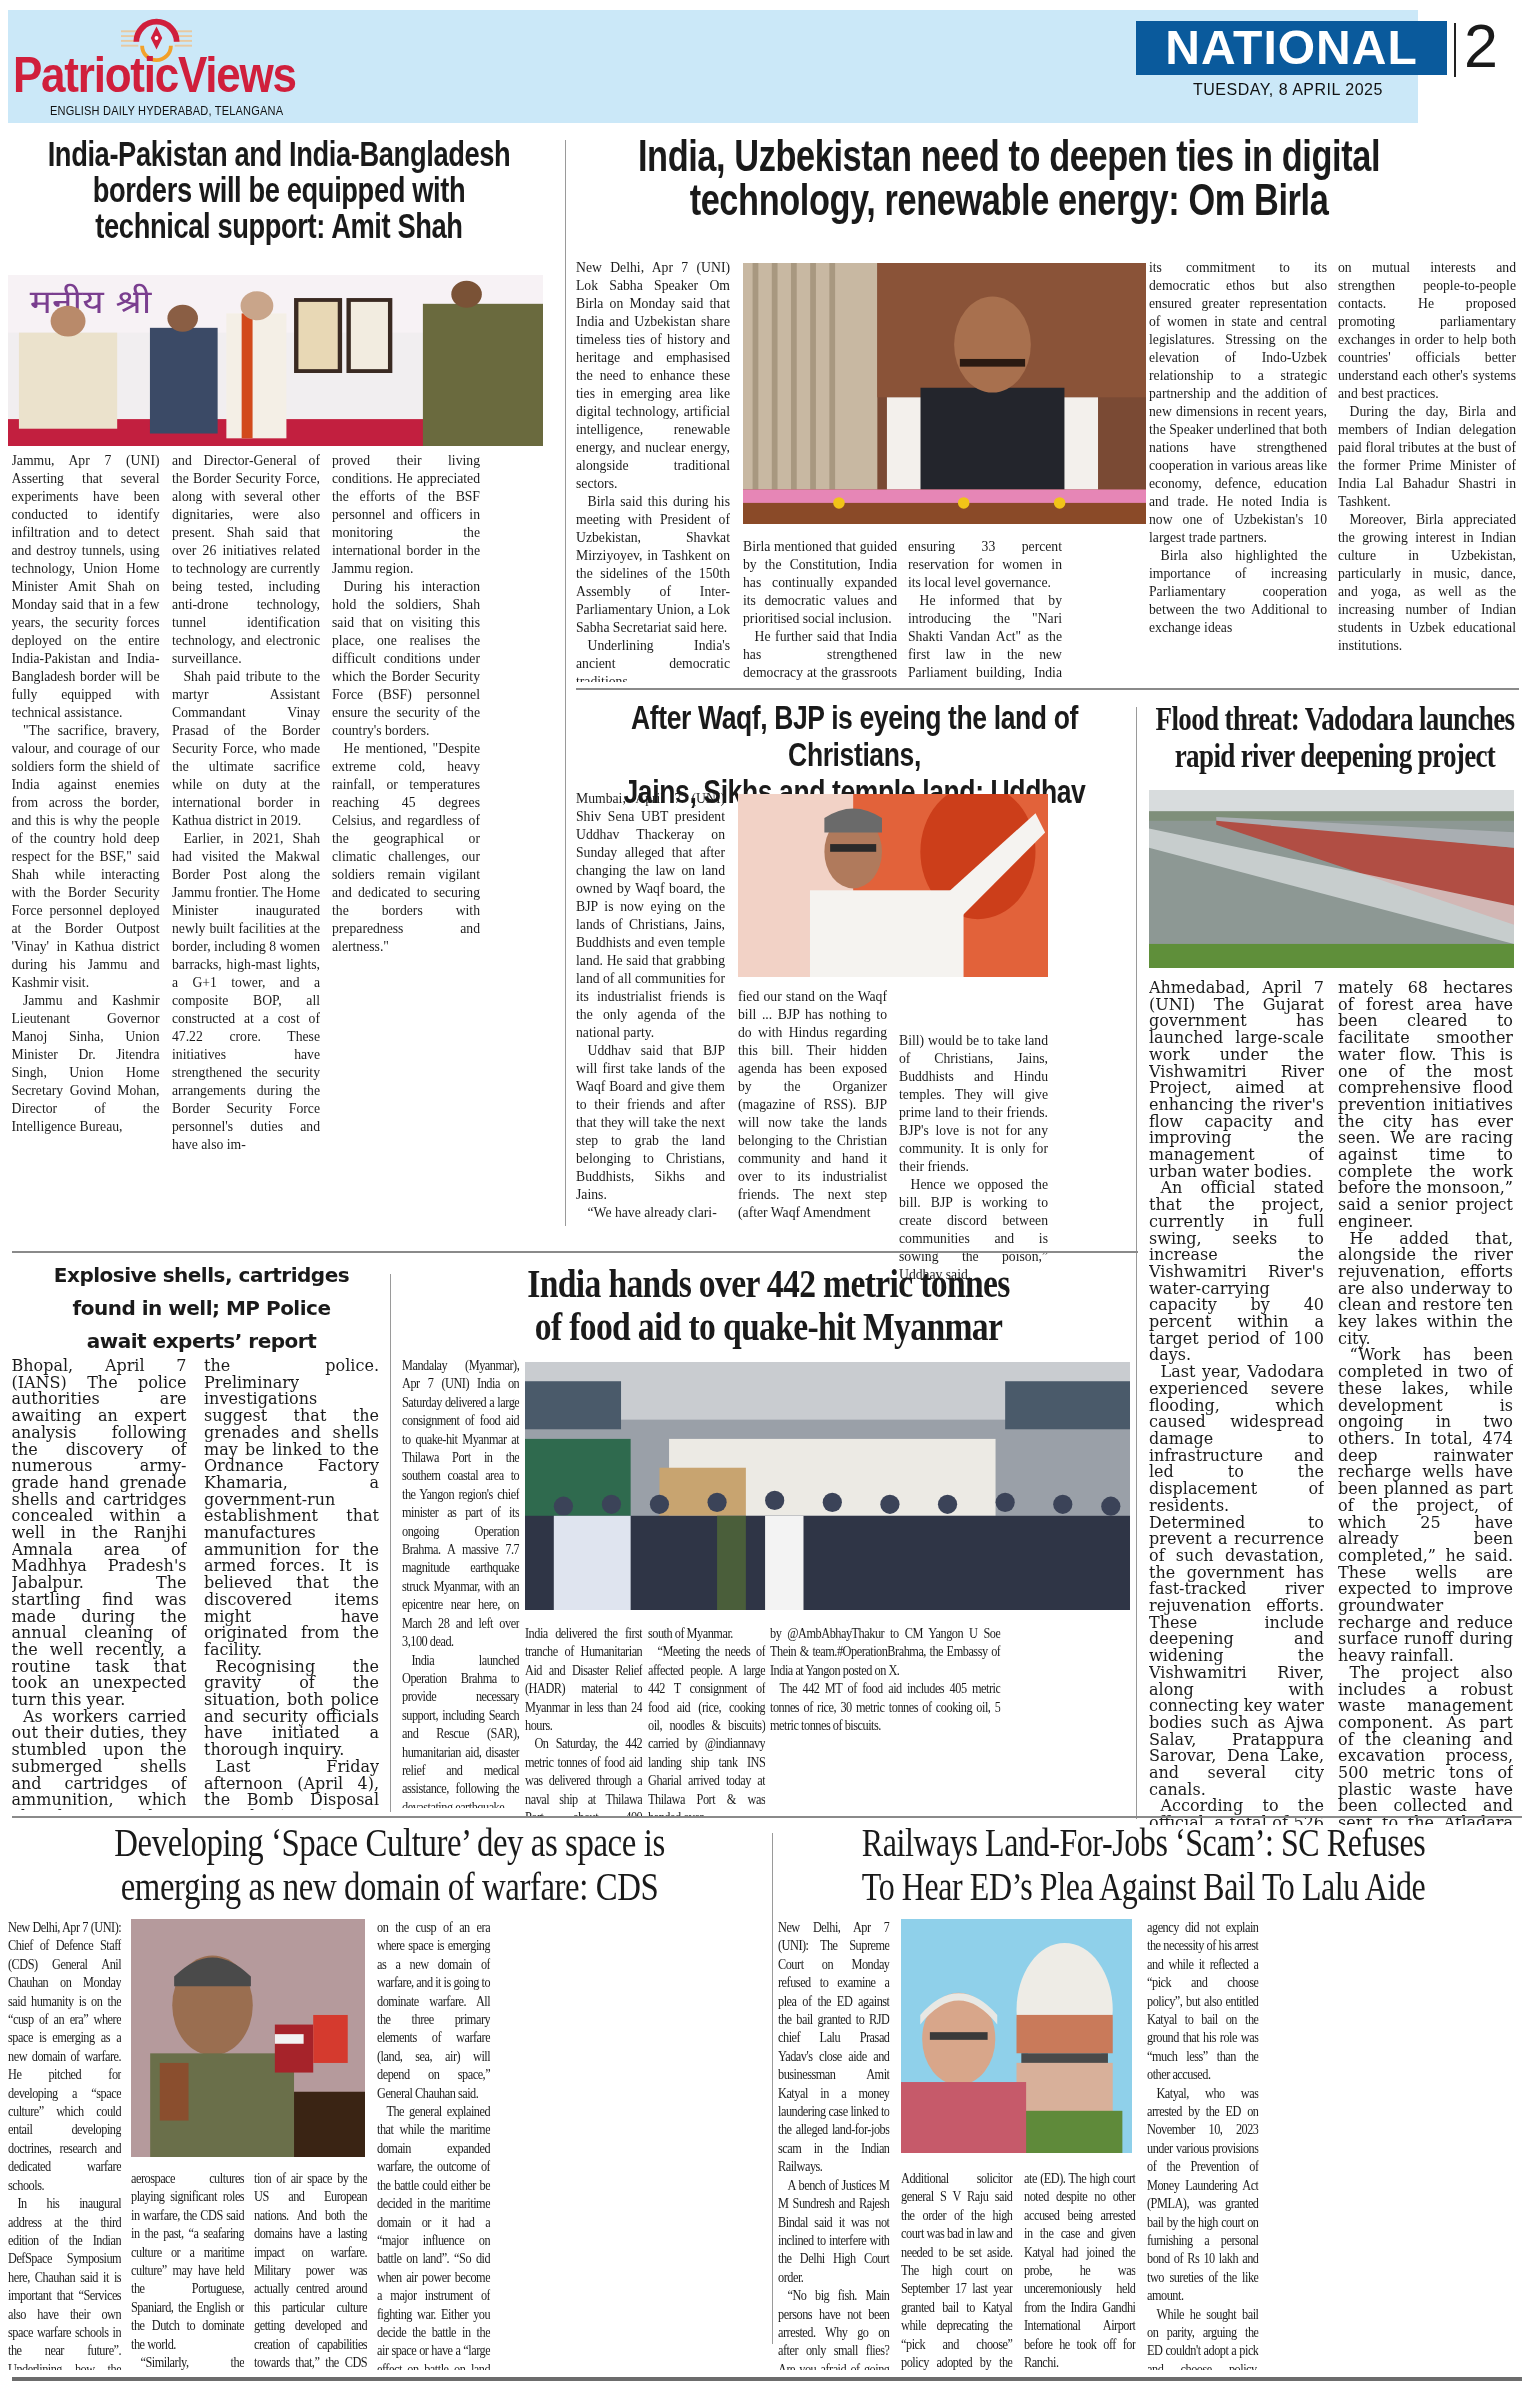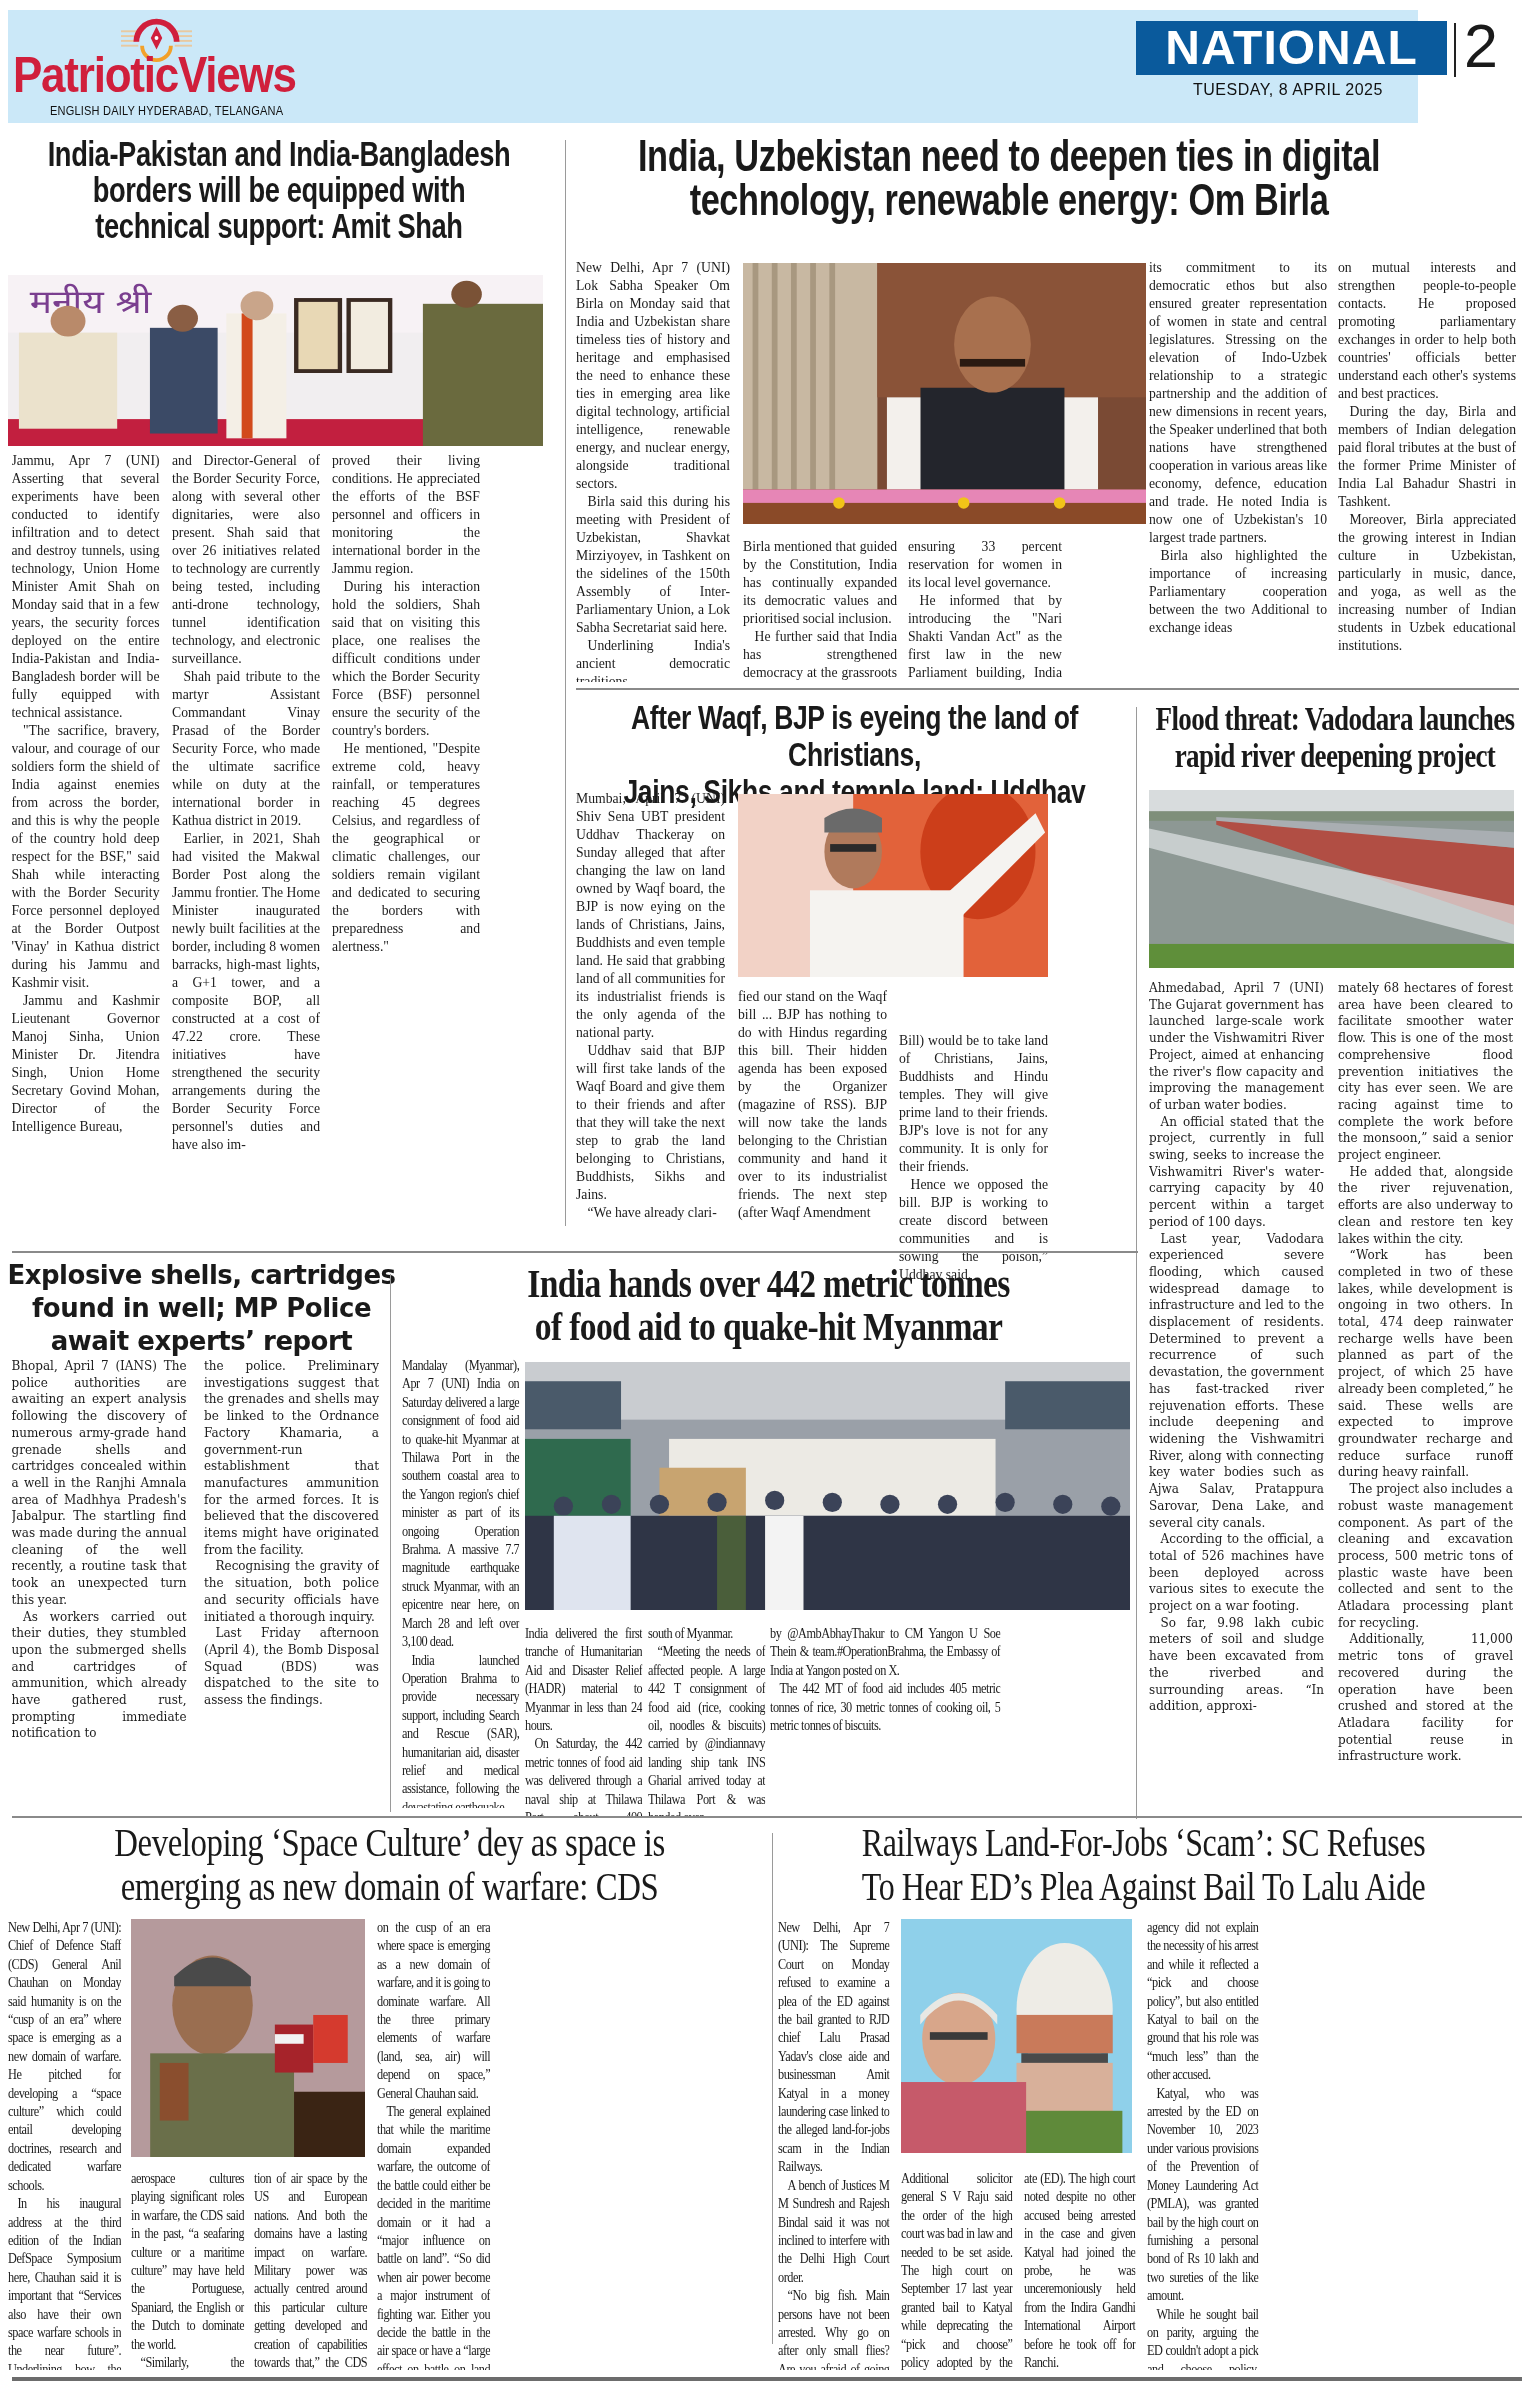--- a/index.html
+++ b/index.html
@@ -21,21 +21,21 @@
   .hl { position: absolute; text-align: center; color: #1a1a1a; }
   .hl-cond { font-family: "Liberation Sans", sans-serif; font-weight: 700; transform: scaleX(0.78); transform-origin: center; letter-spacing: -0.5px; }
   .hl-serif-b { font-family: "Liberation Serif", serif; font-weight: 700; transform: scaleX(0.82); transform-origin: center; letter-spacing: -0.8px; }
   .hl-serif { font-family: "Liberation Serif", serif; font-weight: 400; transform: scaleX(0.82); transform-origin: center; letter-spacing: -0.5px; }
 
   
   .col { position: absolute; font-size: 13.7px; line-height: 18px; text-align: justify; hyphens: manual; color: #1b1b1b; }
   .col p { text-indent: 0; }
   .col p + p { text-indent: 11.5px; }
   .col.cond { font-size: 15px; line-height: 18.4px; letter-spacing: -0.6px; transform-origin: left top; }
-  .col.sans { font-family: "DejaVu Serif", serif; font-size: 12px; line-height: 16.7px; }
+  .col.sans { font-family: "DejaVu Serif", serif; font-size: 16px; line-height: 16.7px; }
 
   
   .photo { position: absolute; overflow: hidden; }
   .photo svg { width: 100%; height: 100%; display: block; }
 
   
   .hr { position: absolute; height: 1.9px; background: #8a8a8a; }
   .hr.thick { height: 3.8px; background: #6c6c6c; }
   .vr { position: absolute; width: 1.4px; background: #9a9a9a; }
 </style>
@@ -223,21 +223,21 @@
     <p>He added that, alongside the river rejuvenation, efforts are also underway to clean and restore ten key lakes within the city.</p>
     <p>“Work has been completed in two of these lakes, while development is ongoing in two others. In total, 474 deep rainwater recharge wells have been planned as part of the project, of which 25 have already been completed,” he said. These wells are expected to improve groundwater recharge and reduce surface runoff during heavy rainfall.</p>
     <p>The project also includes a robust waste management component. As part of the cleaning and excavation process, 500 metric tons of plastic waste have been collected and sent to the Atladara processing plant for recycling.</p>
     <p>Additionally, 11,000 metric tons of gravel recovered during the operation have been crushed and stored at the Atladara facility for potential reuse in infrastructure work.</p>
   </div>
 </div>
 
 <div class="hr" style="left:11.5px; top:1251px; width:1126px;"></div>
 
 <div>
-  <div class="hl" style="left:0px; top:1259px; width:403px; font-family:'DejaVu Sans', sans-serif; font-weight:700; font-size:26px; line-height:33px; letter-spacing:-0.5px;">
+  <div class="hl" style="left:0px; top:1259px; width:403px; font-family:'DejaVu Sans', sans-serif; font-weight:700; font-size:20px; line-height:33px; letter-spacing:-0.5px;">
     <div>Explosive shells, cartridges</div>
     <div>found in well; MP Police</div>
     <div>await experts’ report</div>
   </div>
   <div class="col sans" style="left: 11.5px; top: 1358px; width: 175px; height: 452px; overflow: hidden;">
     <p>Bhopal, April 7 (IANS) The police authorities are awaiting an expert analysis following the discovery of numerous army-grade hand grenade shells and cartridges concealed within a well in the Ranjhi Amnala area of Madhhya Pradesh's Jabalpur. The startling find was made during the annual cleaning of the well recently, a routine task that took an unexpected turn this year.</p>
     <p>As workers carried out their duties, they stumbled upon the submerged shells and cartridges of ammunition, which already have gathered rust, prompting immediate notification to</p>
   </div>
   <div class="col sans" style="left: 204px; top: 1358px; width: 175px; height: 452px; overflow: hidden;">
     <p>the police. Preliminary investigations suggest that the grenades and shells may be linked to the Ordnance Factory Khamaria, a government-run establishment that manufactures ammunition for the armed forces. It is believed that the discovered items might have originated from the facility.</p>

